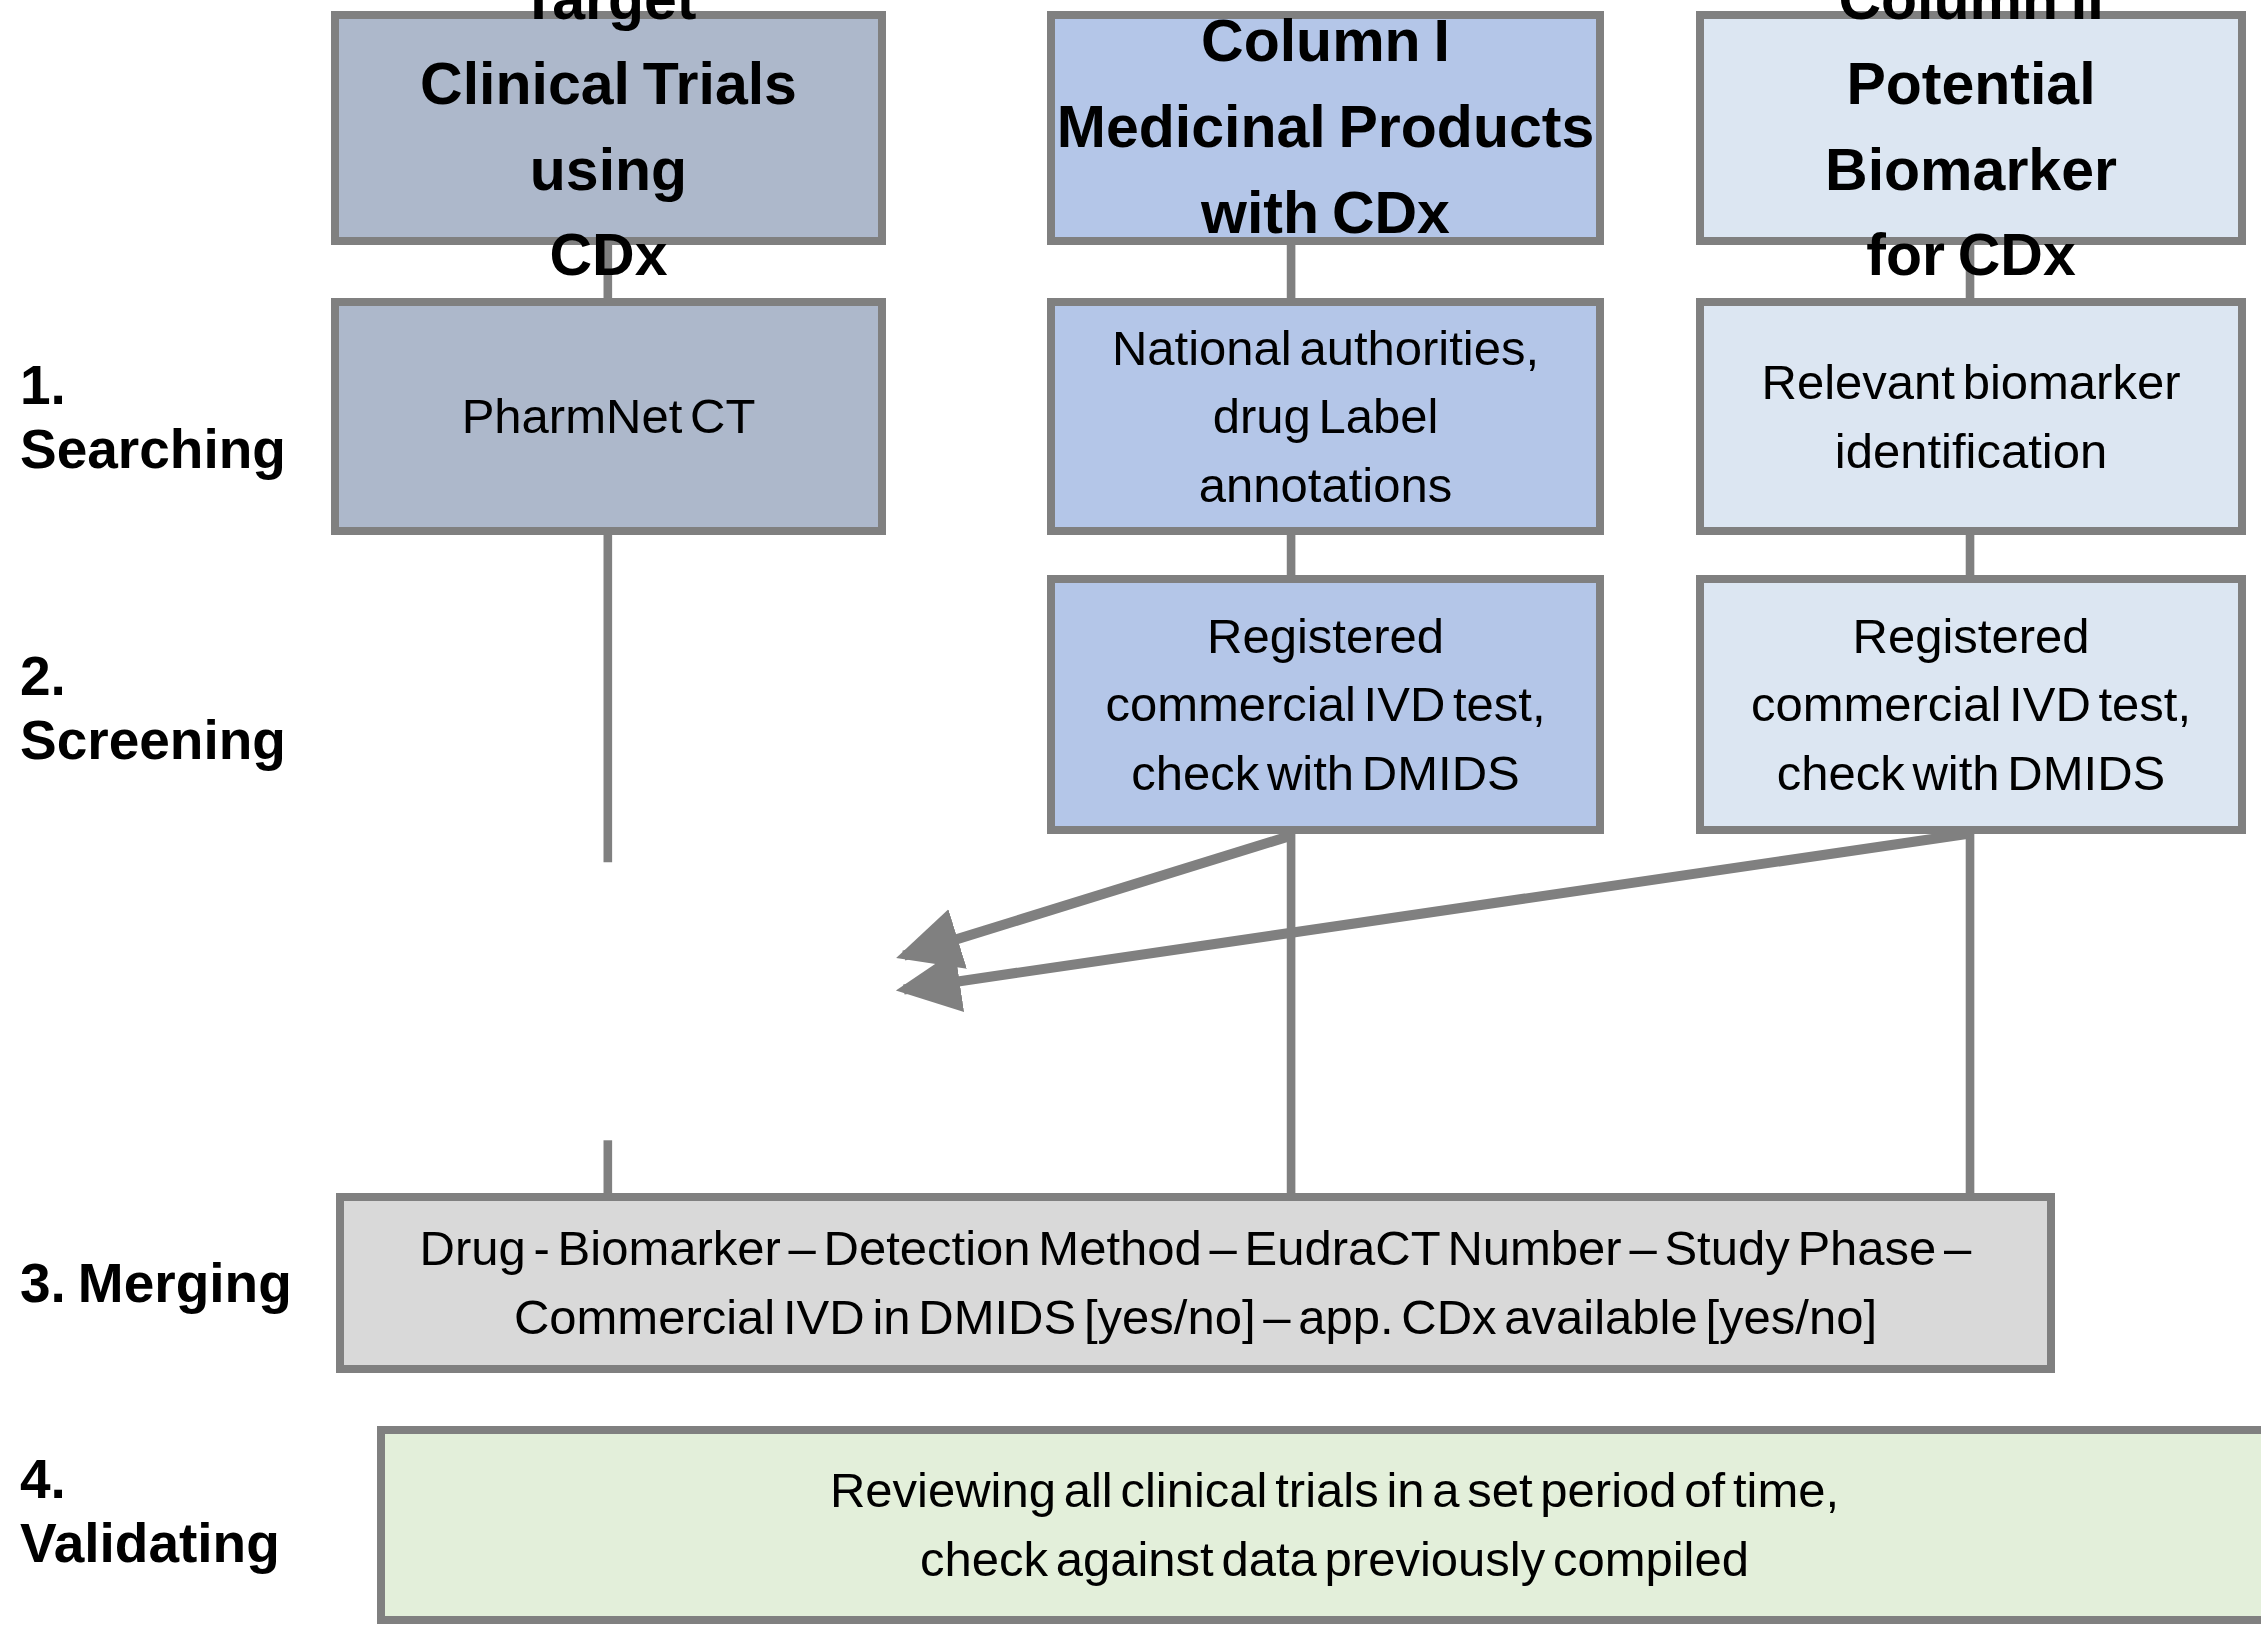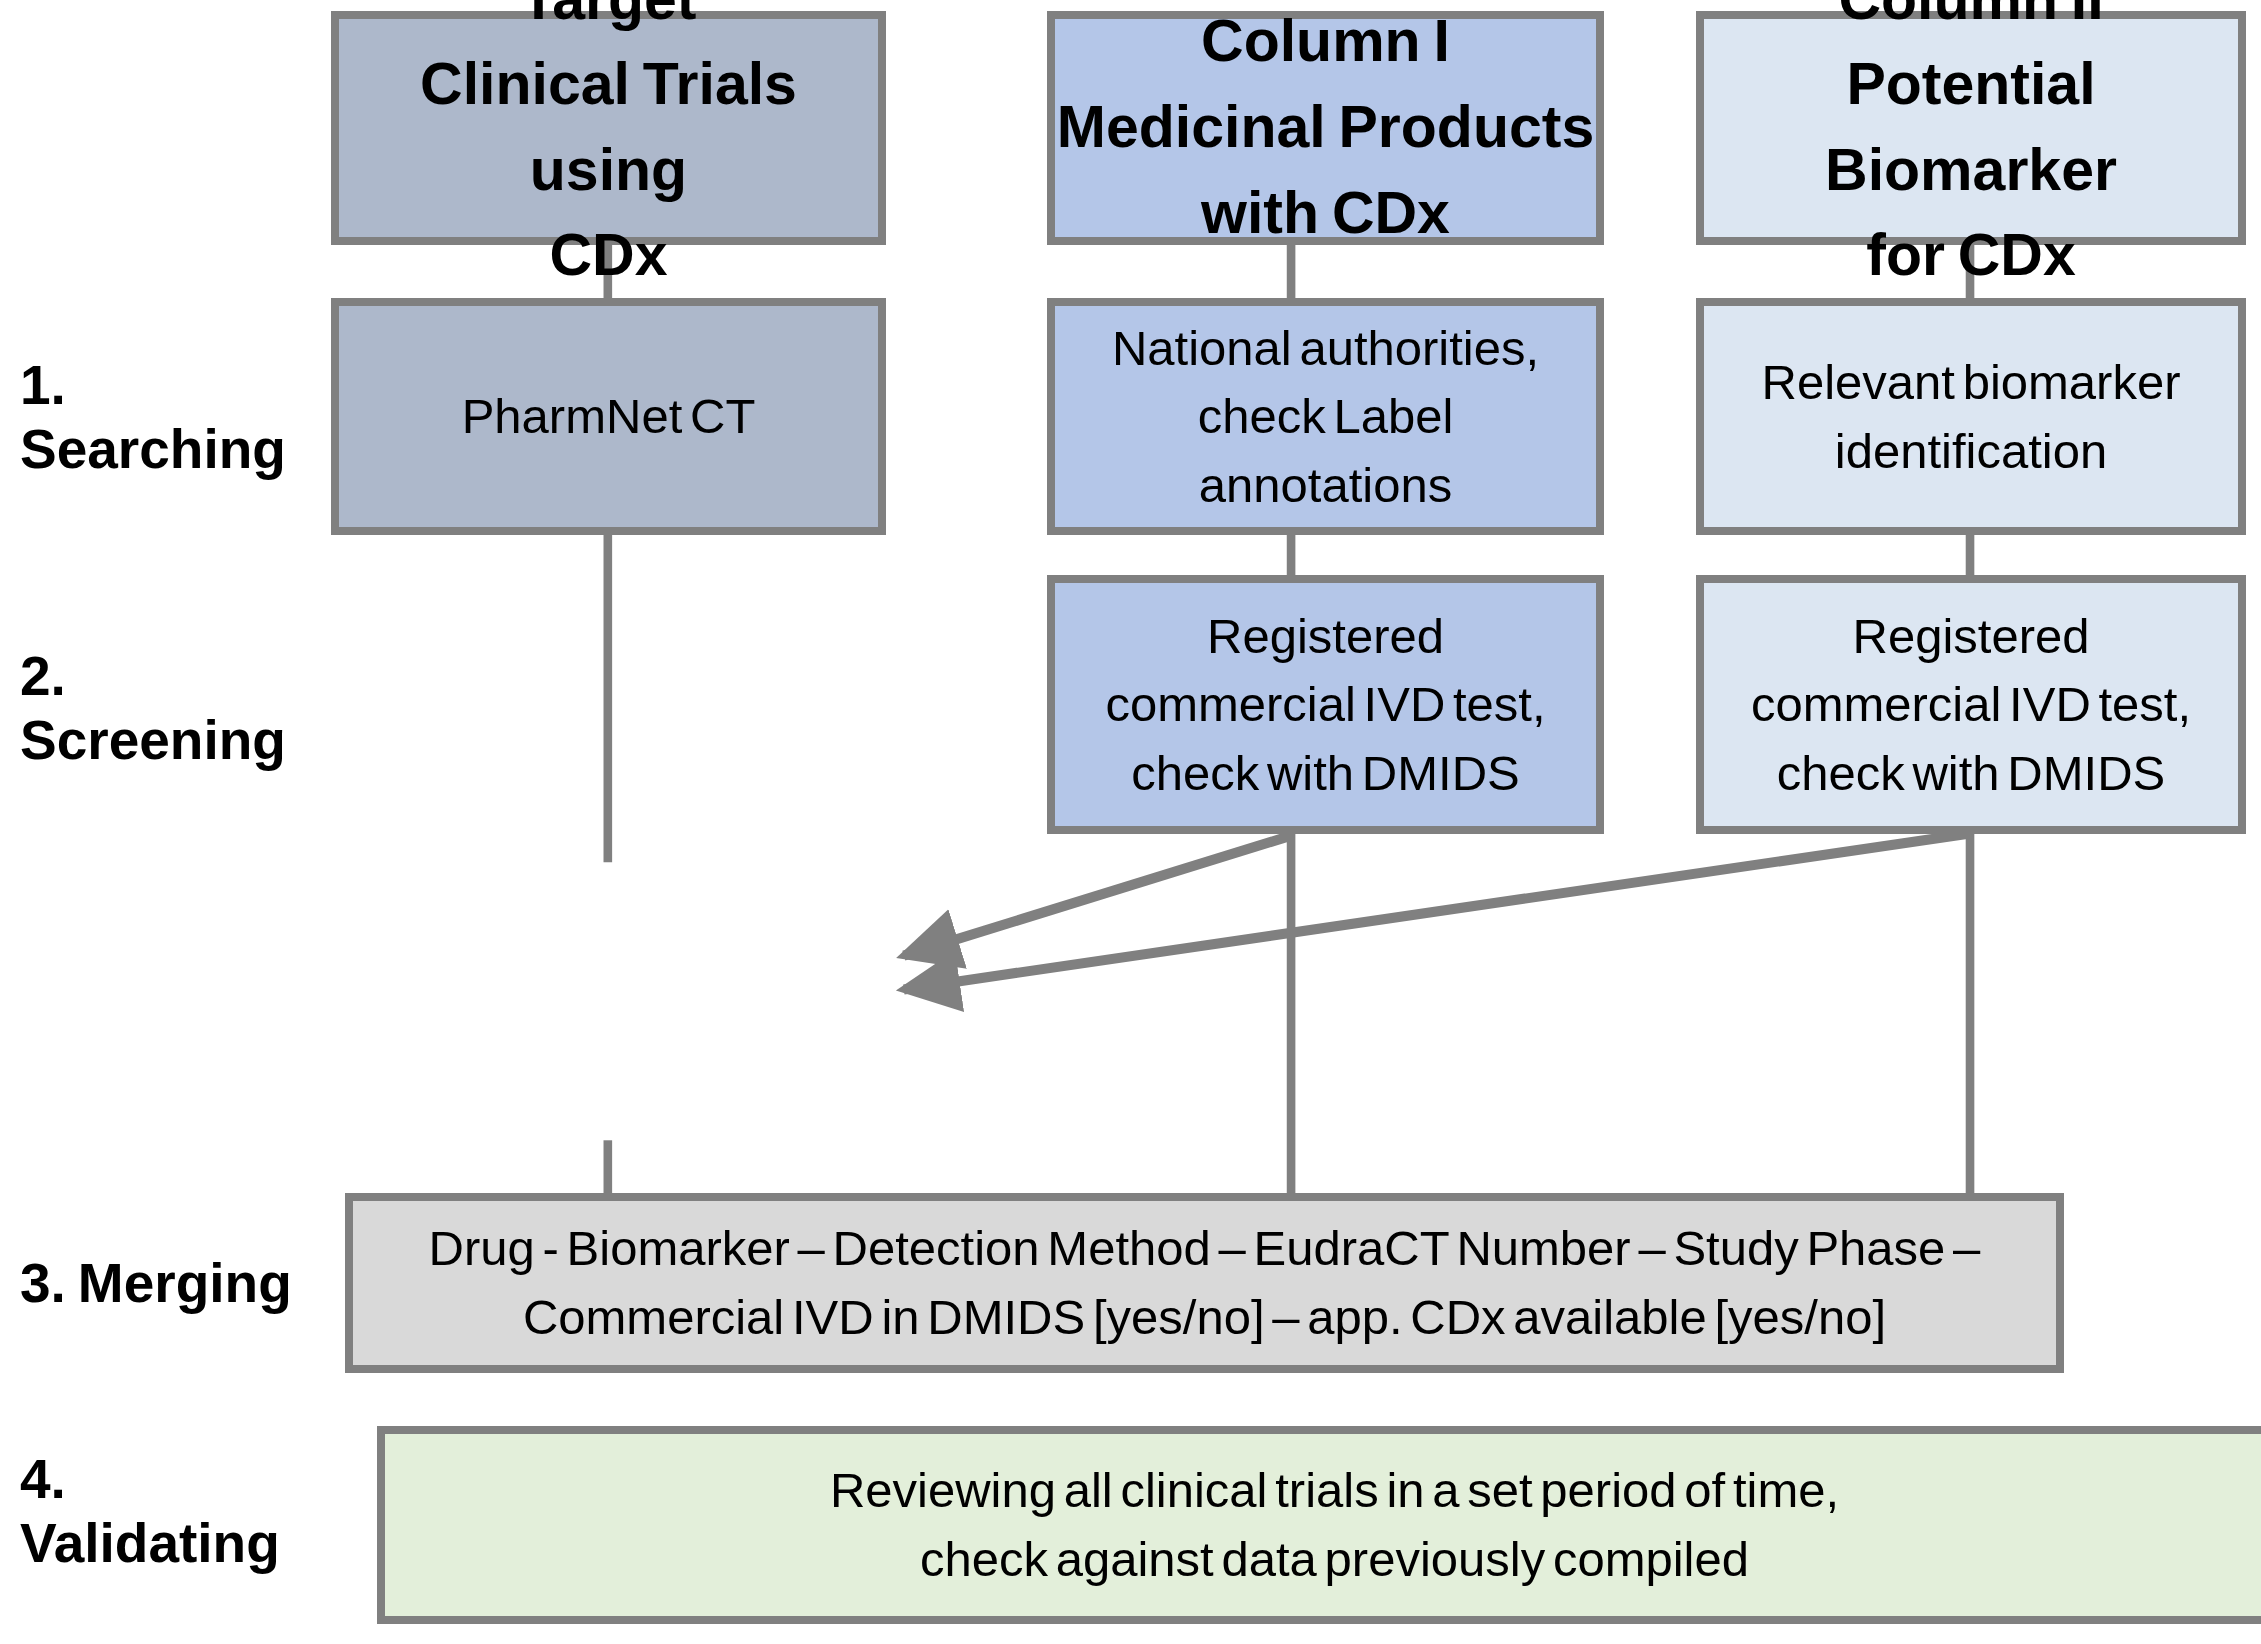--- a/index.html
+++ b/index.html
@@ -30,21 +30,21 @@
 
   
   .c1{ left:331px; width:555px; }
   .c2{ left:1047px; width:557px; }
   .c3{ left:1696px; width:550px; }
   
   .r-head{ top:10.8px; height:234px; }
   .r1{ top:298px; height:237px; }
   .r2{ top:575px; height:259px; }
   .r-key{ top:859px; height:284px; }
-  .r-merge{ top:1193px; height:180px; left:345px; width:1719px; }
+  .r-merge{ top:1193px; height:180px; left:336px; width:1719px; }
   .r-validate{ top:1426px; height:198px; left:331px; width:1915px; }
 
   .rowlabel{
     position:absolute;
     left:20px; width:295px;
     font-weight:bold; font-size:55px;
     word-spacing:-0.06em;
     display:flex; align-items:center;
     z-index:2;
   }
@@ -96,21 +96,21 @@
 CDx</div>
   <div class="box hdr fill-col1 c2 r-head">Column I
 Medicinal Products
 with CDx</div>
   <div class="box hdr fill-col2 c3 r-head">Column II
 Potential Biomarker
 for CDx</div>
 
   <div class="box content fill-left c1 r1">PharmNet CT</div>
   <div class="box content fill-col1 c2 r1">National authorities,
-check Label
+drug Label
 annotations</div>
   <div class="box content fill-col2 c3 r1">Relevant biomarker
 identification</div>
 
   <div class="box content fill-col1 c2 r2">Registered
 commercial IVD test,
 check with DMIDS</div>
   <div class="box content fill-col2 c3 r2">Registered
 commercial IVD test,
 check with DMIDS</div>

